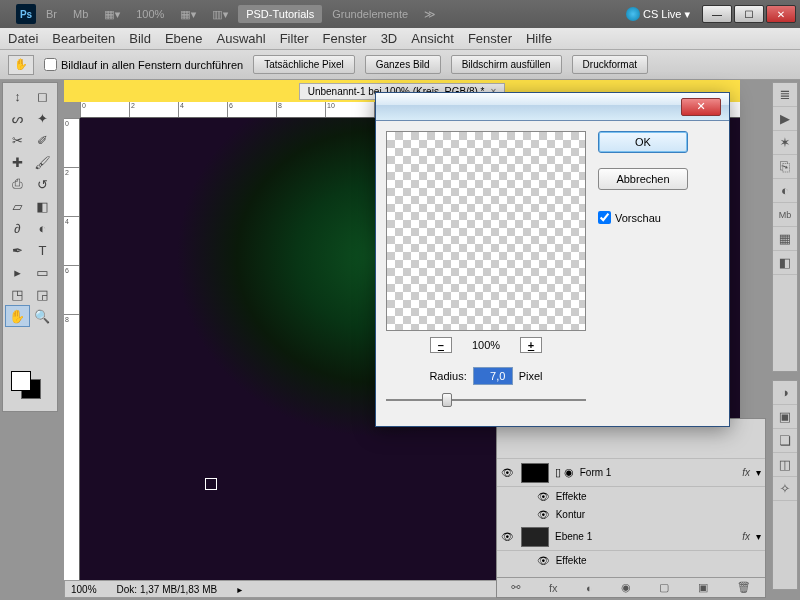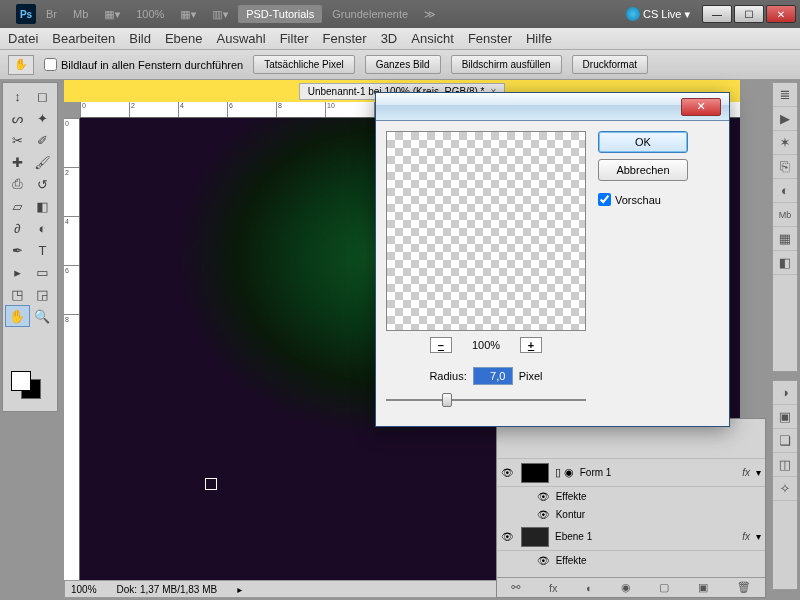--- a/index.html
+++ b/index.html
@@ -67,21 +67,21 @@
   linear-gradient(45deg,transparent 75%,#ccc 75%),linear-gradient(-45deg,transparent 75%,#ccc 75%);
   background-size: 16px 16px; background-position: 0 0,0 8px,8px -8px,-8px 0; background-color: #fff; }
 .zoom-row { display: flex; align-items: center; gap: 20px; margin-top: 6px; font-size: 11px; }
 .zoom-btn { width: 22px; height: 16px; border: 1px solid #888; background: #fff; display: flex; align-items: center; justify-content: center; font-weight: bold; text-decoration: underline; }
 .radius-row { display: flex; align-items: center; gap: 6px; margin-top: 14px; font-size: 11px; }
 .radius-input { width: 40px; height: 18px; border: 1px solid #7a9ac0; background: #fff; color: #000; font-size: 11px; text-align: center; }
 .radius-input::selection { background: #3470d0; color: #fff; }
 .slider { width: 200px; height: 18px; display: flex; align-items: center; margin-top: 6px; }
 .slider-track { flex: 1; height: 2px; background: #888; position: relative; }
 .slider-thumb { position: absolute; left: 28%; top: -6px; width: 10px; height: 14px; background: linear-gradient(#fafafa,#ccc); border: 1px solid #777; border-radius: 2px; }
-.dlg-right { display: flex; flex-direction: column; gap: 6px; width: 90px; }
+.dlg-right { display: flex; flex-direction: column; gap: 15px; width: 90px; }
 .dlg-btn { height: 22px; border: 1px solid #888; background: linear-gradient(#fdfdfd,#e4e4e4); border-radius: 3px; font-size: 11px; }
 .dlg-btn.primary { border: 1px solid #3a80c0; box-shadow: 0 0 0 1px #7ac0f0 inset; background: linear-gradient(#eef7ff,#cfe6f8); }
 .dlg-check { display: flex; align-items: center; gap: 4px; font-size: 11px; margin-top: 6px; }
 </style>
 </head>
 <body>
 
 <div class="titlebar">
   <div class="ps-logo">Ps</div>
   <span class="tb-btn">Br</span>

